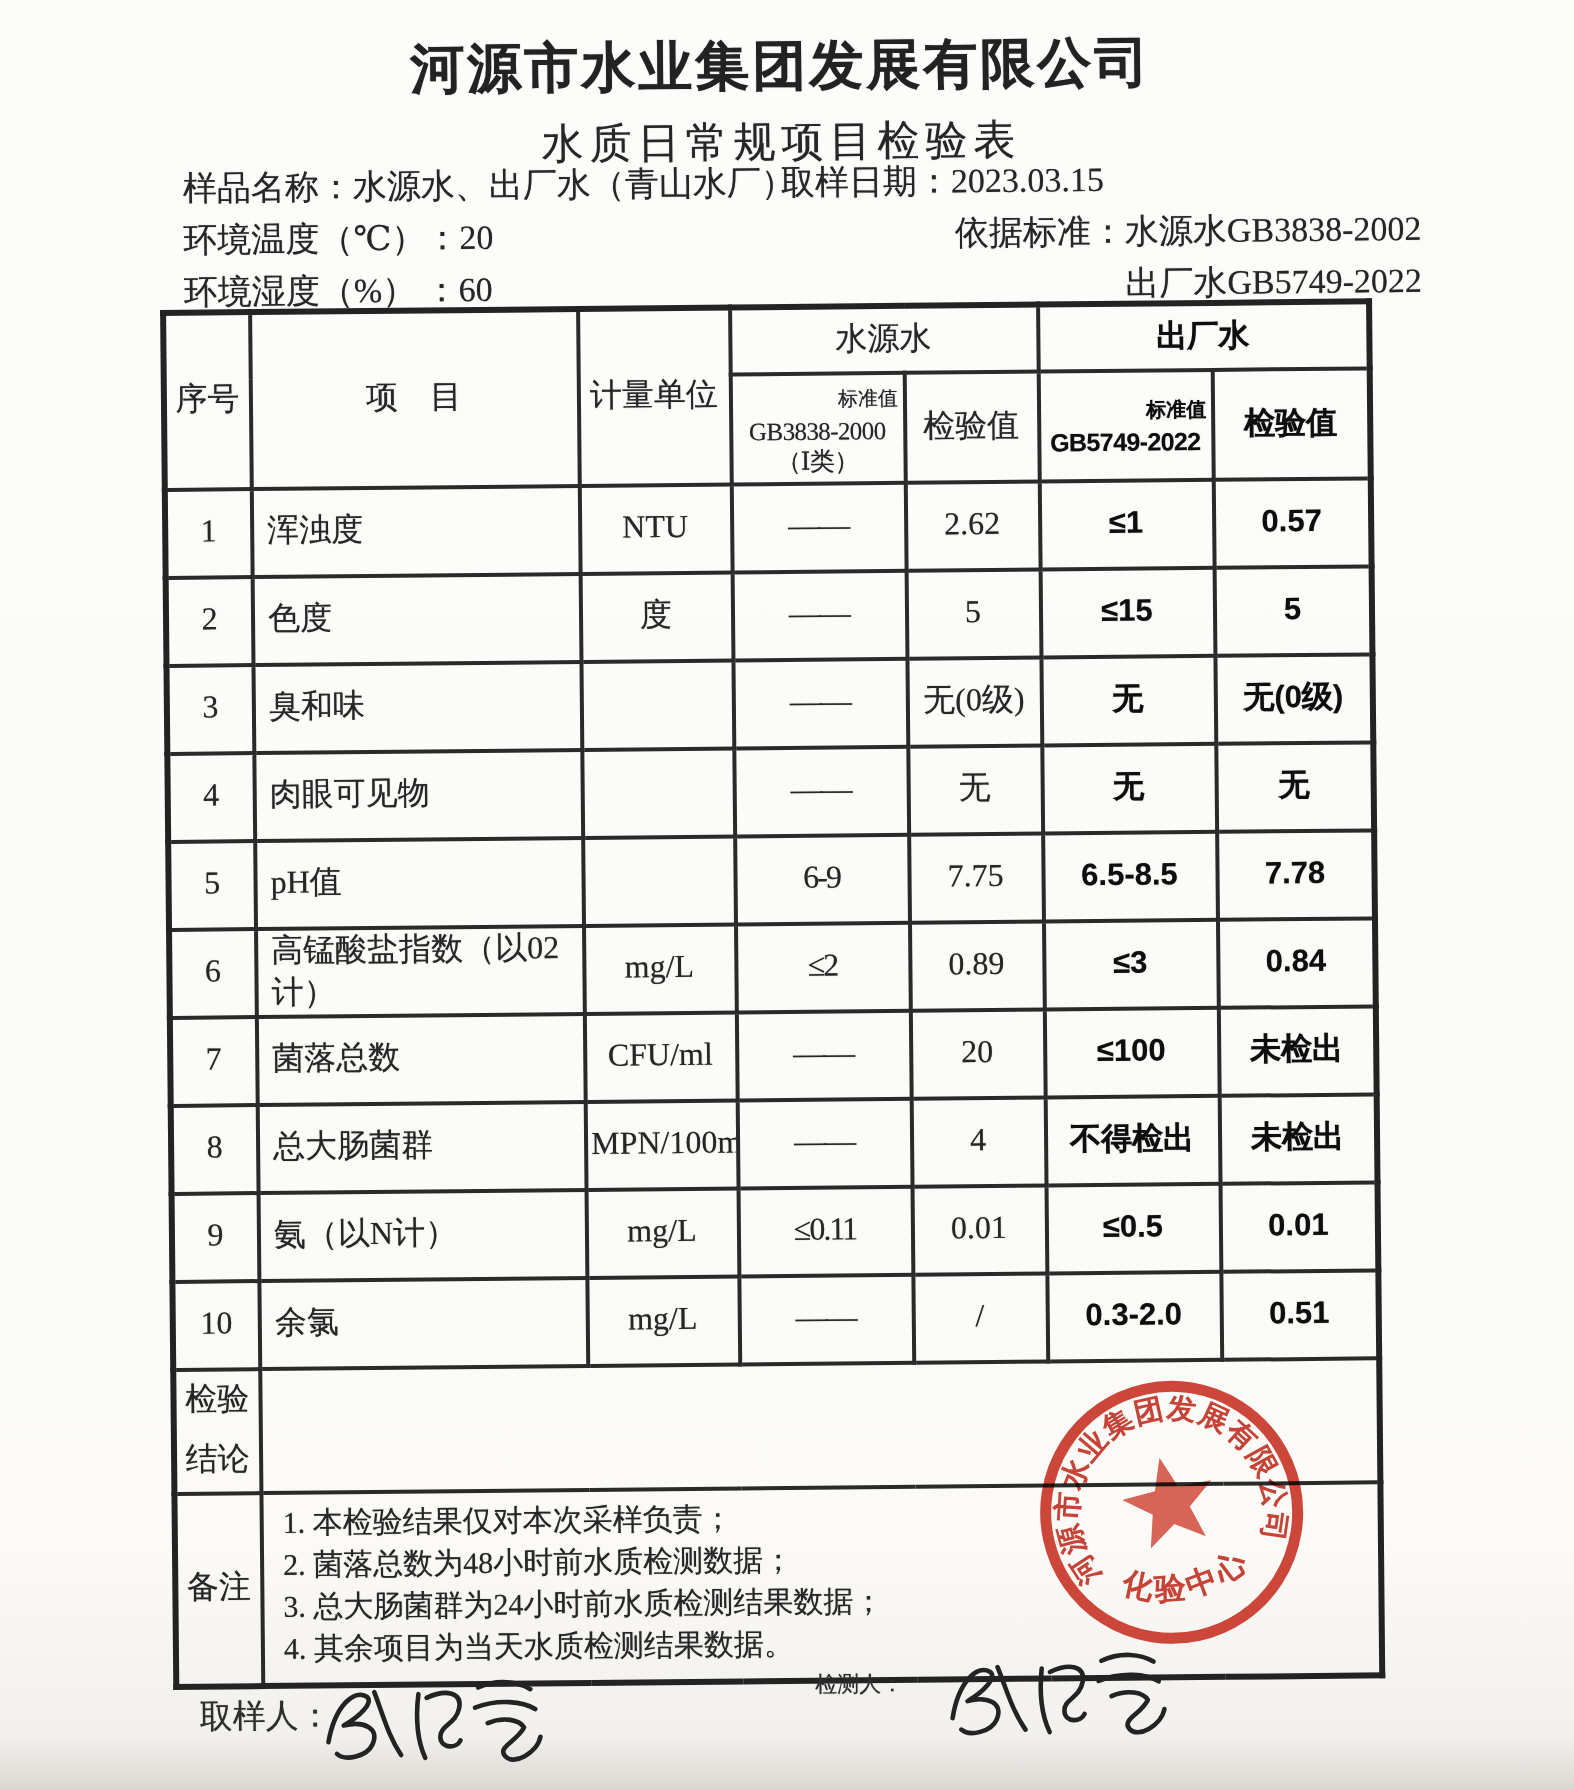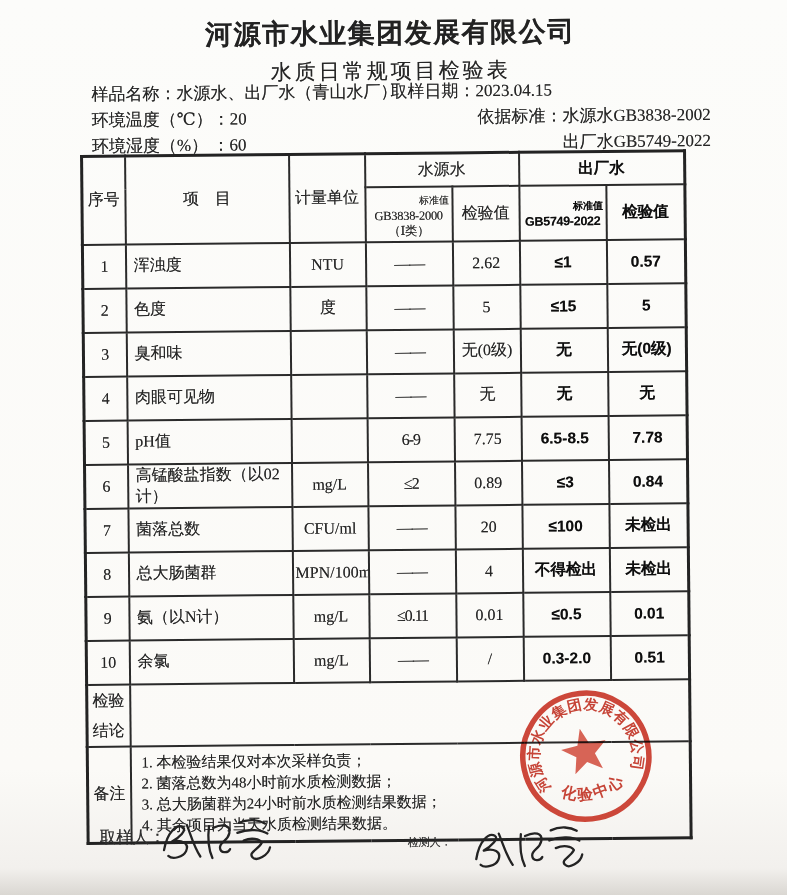--- a/index.html
+++ b/index.html
@@ -55,21 +55,21 @@
   }
   .std-code { display:block; font-size:12.5px; letter-spacing:-0.3px; line-height:15px; }
   .std-top { display:block; font-size:10px; line-height:17px; padding-top:2px;text-align:right; }
   .two-line { white-space:pre-line; line-height:30px; }
   .remarks-content {
     text-align:left !important; padding:5px 10px !important;
     font-size:15px; line-height:21px;
   }
   .dash { letter-spacing:-1px; }
 
-  .footer-left  { position:absolute; top:824px; left:95px;  font-size:16.5px; white-space:nowrap; }
+  .footer-left  { position:absolute; top:845px; left:95px;  font-size:16.5px; white-space:nowrap; }
   .footer-right { position:absolute; top:835px; left:403px; font-size:11px; white-space:nowrap; }
   .sig-svg { position:absolute; top:-14px; }
   .footer-left .sig-svg  { left:58px; transform:rotate(-2deg); }
   .footer-right .sig-svg { left:62px; transform:rotate(-3deg); }
 
   .stamp {
     position:absolute; left:512px; top:688px; width:140px; height:140px;
     opacity:.93; mix-blend-mode:multiply; z-index:5;
   }
   .stamp text {
@@ -82,21 +82,21 @@
 
 <div class="page">
   <div class="sheet">
 
     <h1 class="company scan">河源市水业集团发展有限公司</h1>
     <h2 class="doc-title scan">水质日常规项目检验表</h2>
 
     <div class="info scan">
       <div class="info-line">
         <span>样品名称：</span><span>水源水、出厂水（青山水厂）</span>
-        <span class="date-part"><span>取样日期：</span><span>2023.04.15</span></span>
+        <span class="date-part"><span>取样日期：</span><span>2023.03.15</span></span>
       </div>
       <div class="info-line">
         <span>环境温度（℃）：</span><span>20</span>
         <span class="right-part"><span>依据标准：</span><span>水源水GB3838-2002</span></span>
       </div>
       <div class="info-line">
         <span>环境湿度（%） ：</span><span>60</span>
         <span class="right-part"><span>出厂水GB5749-2022</span></span>
       </div>
     </div>

